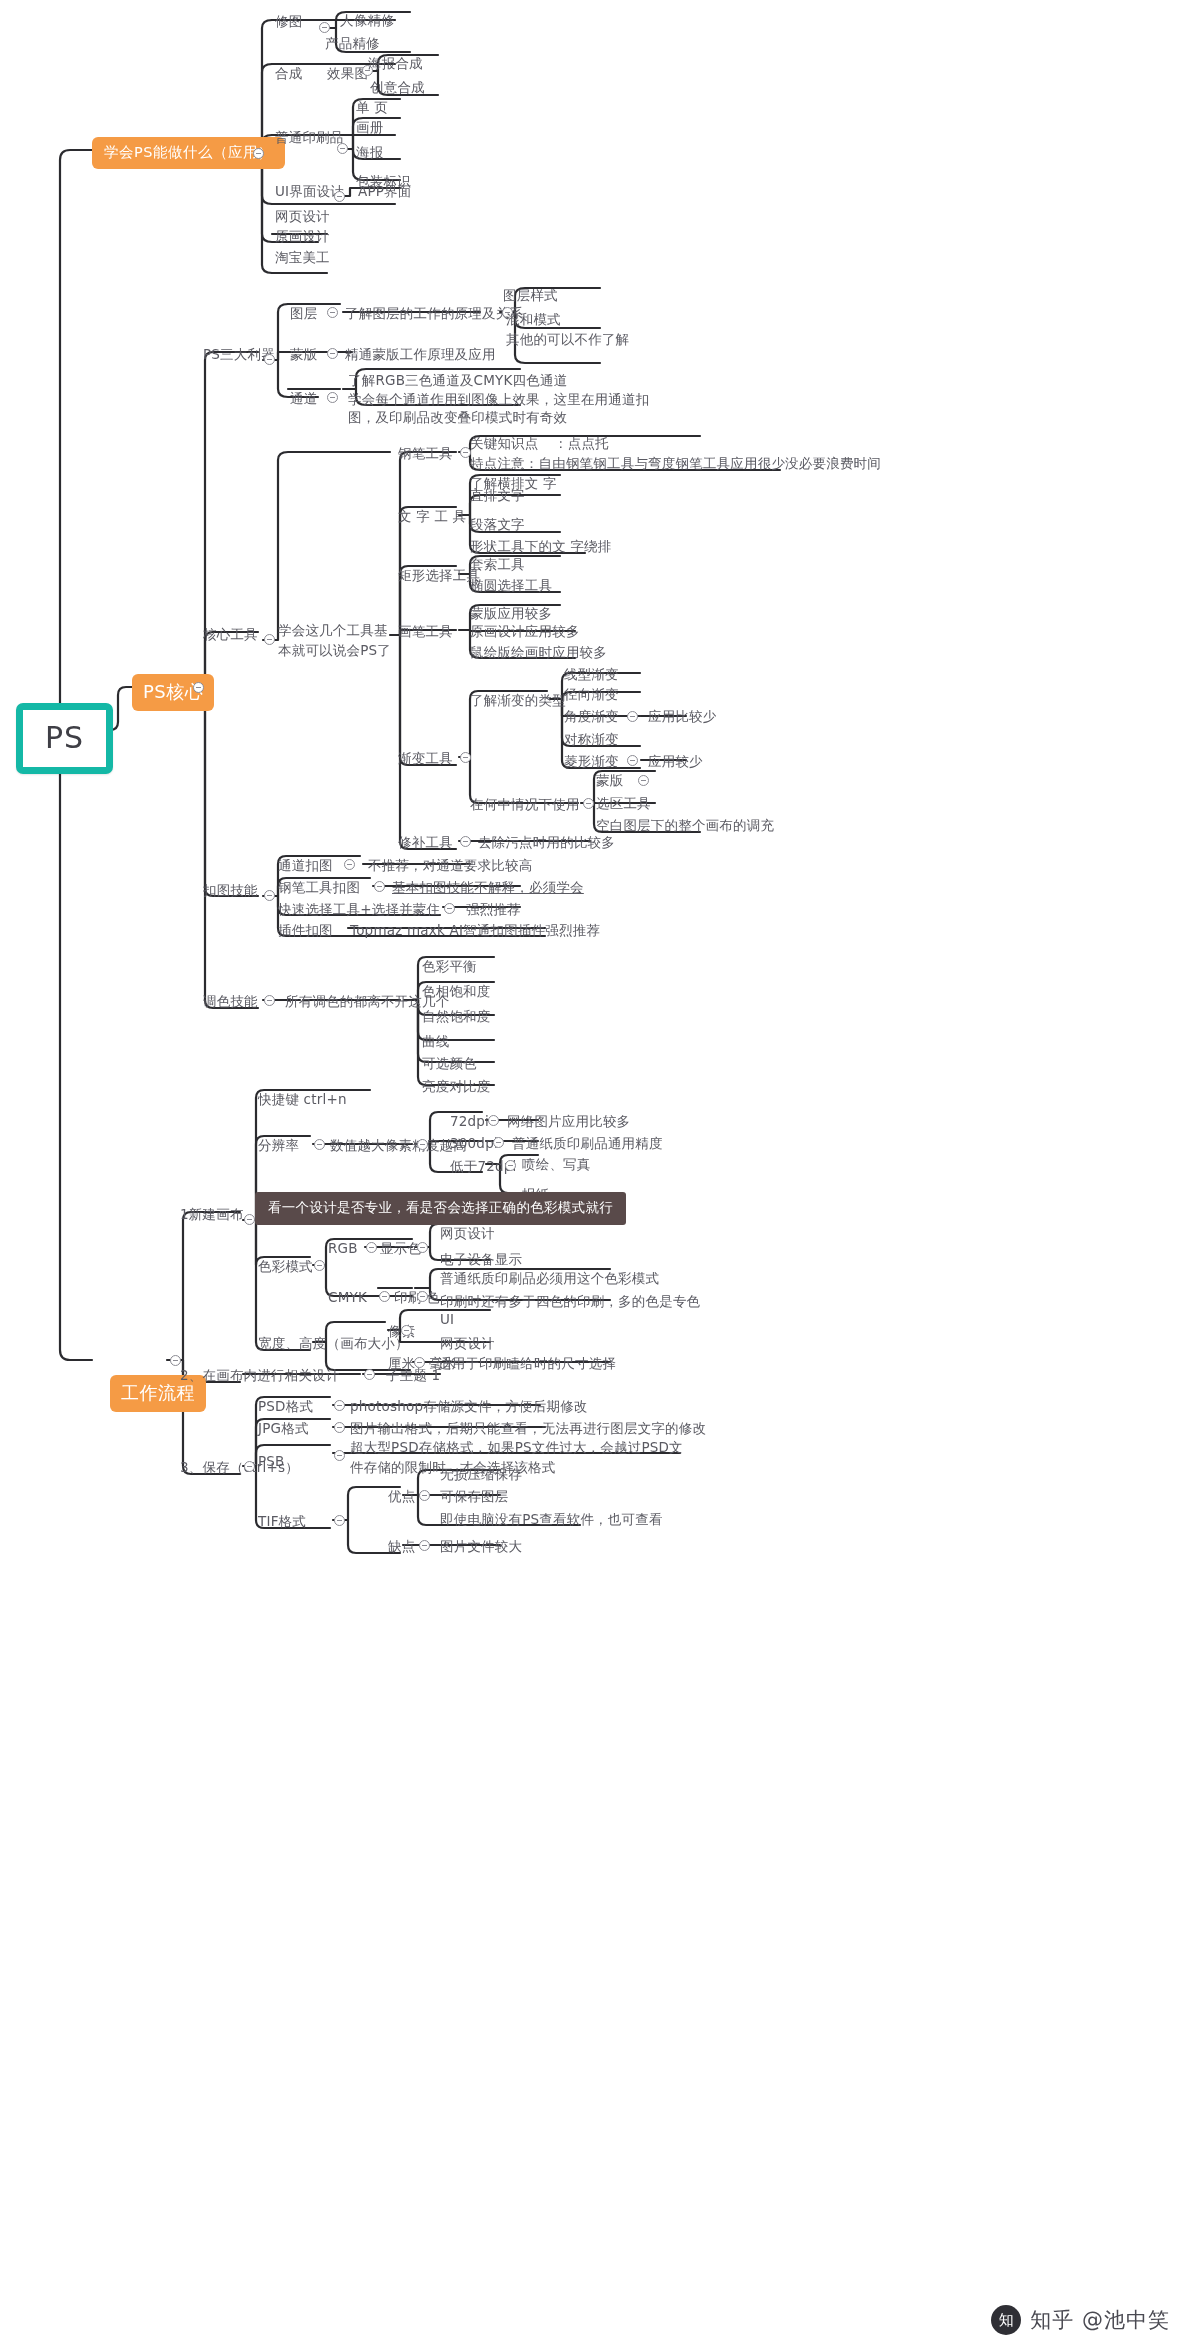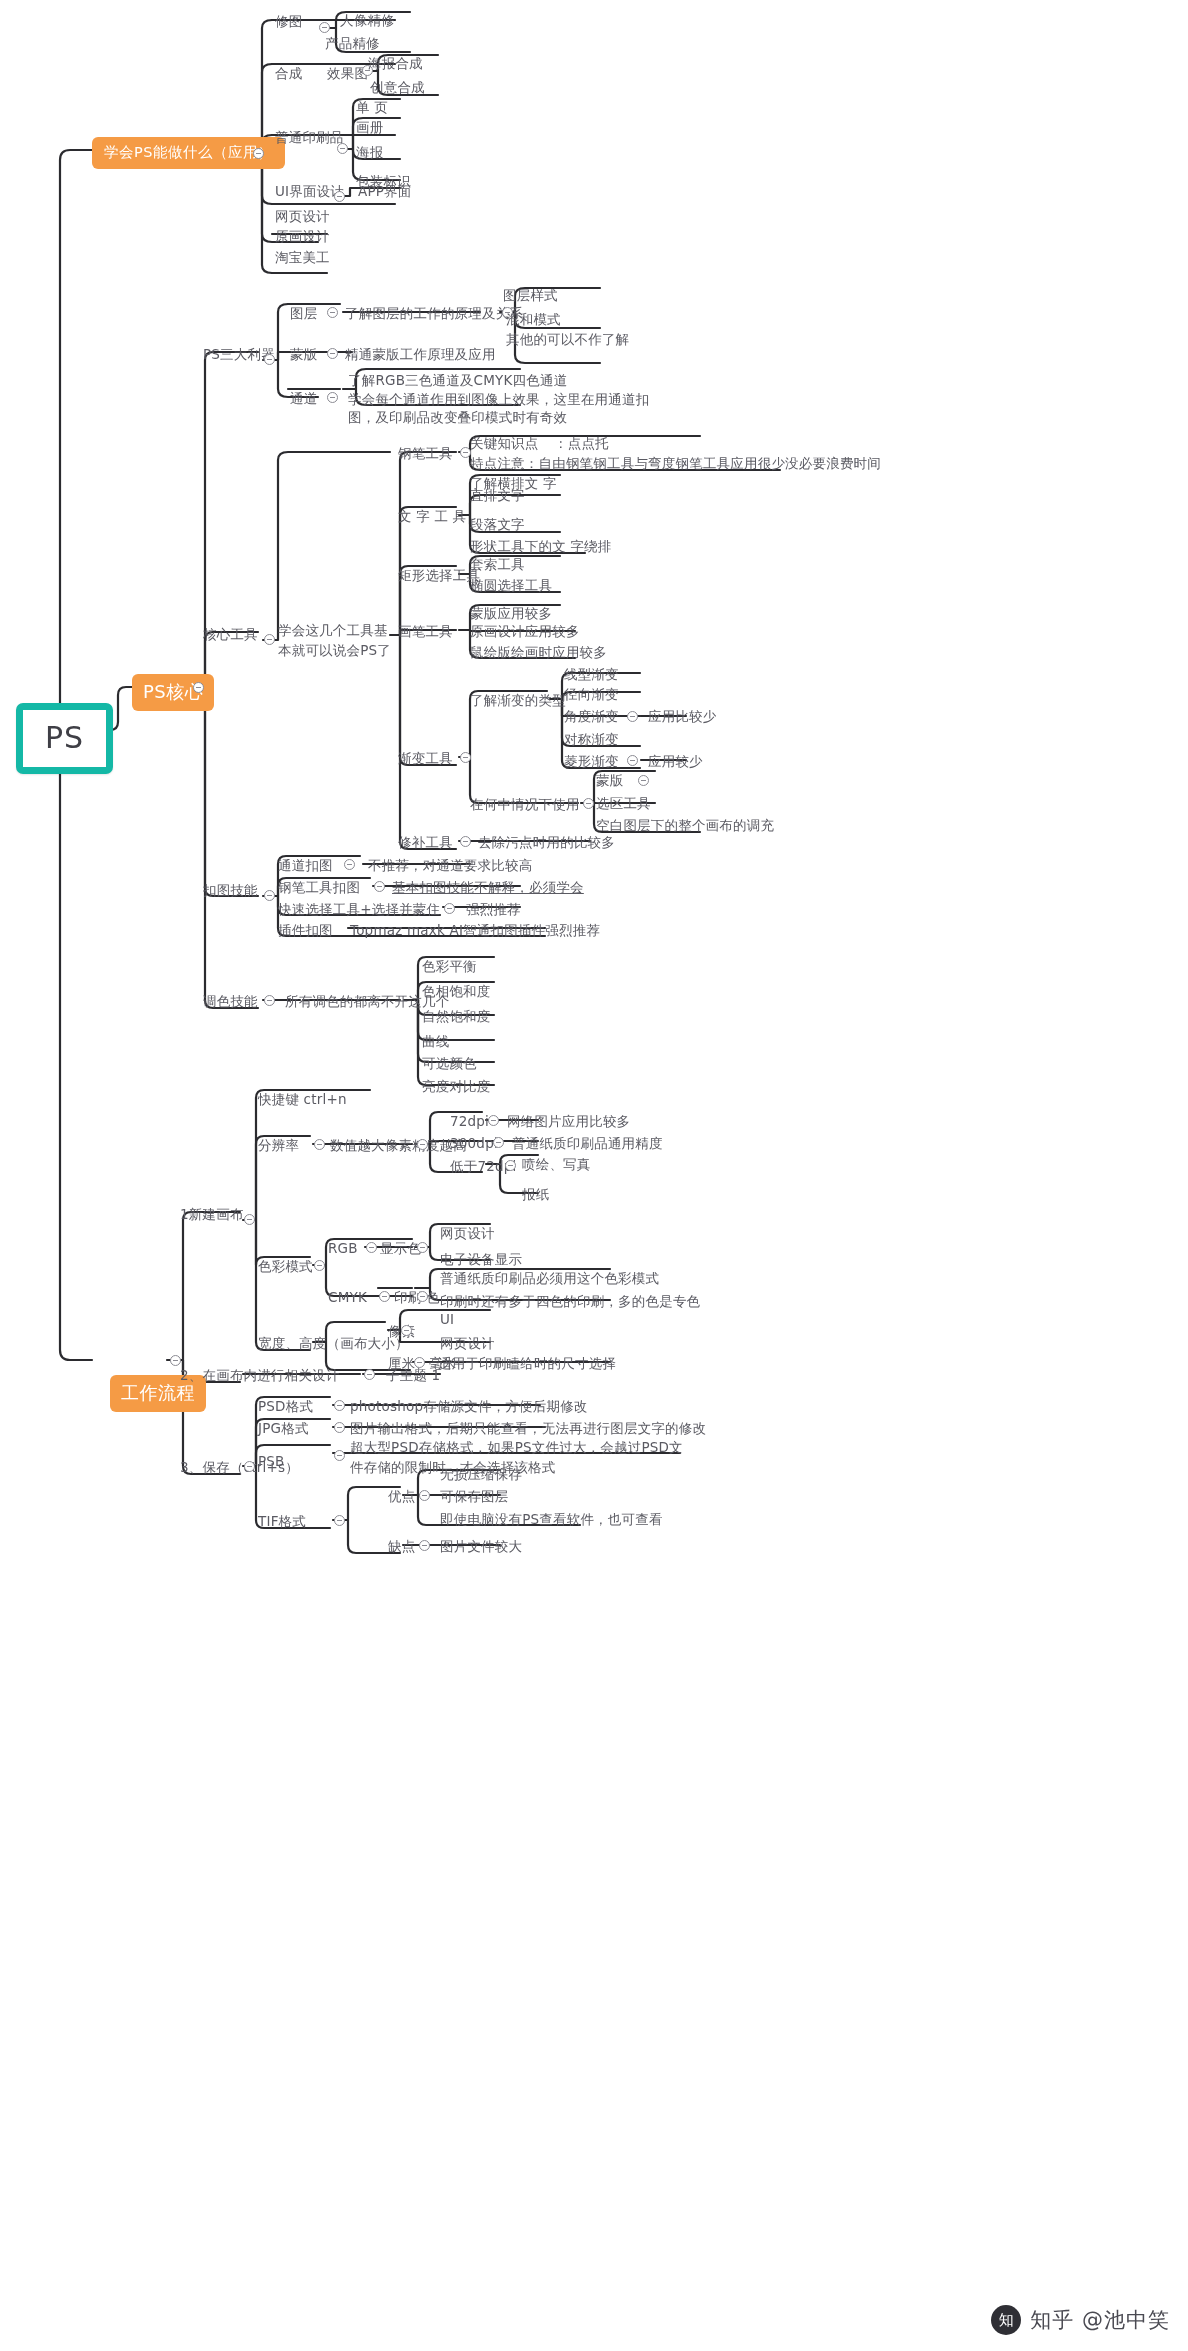--- a/index.html
+++ b/index.html
@@ -421,20 +421,21 @@
 
   <div class="node" style="left:450px; top:1134px;">300dpi</div>
   <div class="toggle" style="left:493px; top:1137px;"></div>
   <div class="node" style="left:512px; top:1134px;">普通纸质印刷品通用精度</div>
 
   <div class="node" style="left:450px; top:1157px;">低于72dpi</div>
   <div class="toggle" style="left:505px; top:1160px;"></div>
   <div class="node" style="left:522px; top:1155px;">喷绘、写真</div>
   <div class="node" style="left:522px; top:1185px;">报纸</div>
 
+  <div class="callout" style="left:255px; top:1192px;">看一个设计是否专业，看是否会选择正确的色彩模式就行</div>
 
   <div class="node" style="left:258px; top:1257px;">色彩模式</div>
   <div class="toggle" style="left:314px; top:1260px;"></div>
 
   <div class="node" style="left:328px; top:1239px;">RGB</div>
   <div class="toggle" style="left:366px; top:1242px;"></div>
   <div class="node" style="left:380px; top:1239px;">显示色</div>
   <div class="toggle" style="left:417px; top:1242px;"></div>
   <div class="node" style="left:440px; top:1224px;">网页设计</div>
   <div class="node" style="left:440px; top:1250px;">电子设备显示</div>

